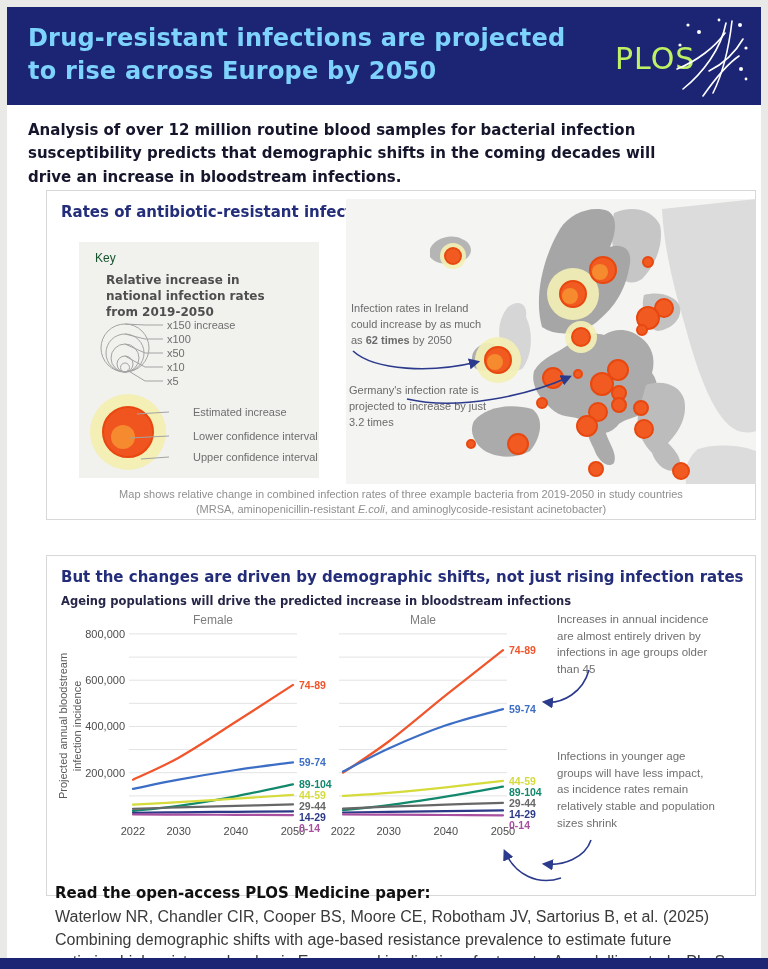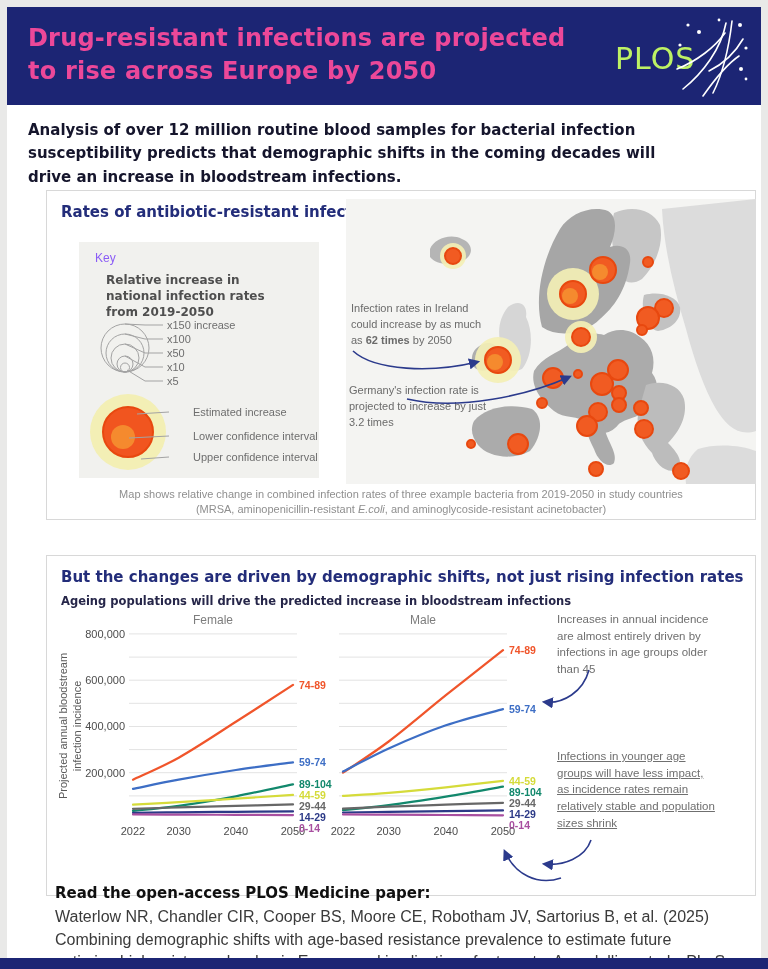--- a/index.html
+++ b/index.html
@@ -2,41 +2,41 @@
 <html><head>
 <meta charset="utf-8">
 <style>
   html,body{margin:0;padding:0;background:#cfcfcf;font-family:"Liberation Sans",sans-serif;}
   .page{position:relative;width:768px;height:969px;background:#e9e9e8;margin:0 auto;overflow:hidden;}
   .content{position:absolute;left:7px;top:7px;right:7px;bottom:11px;background:#ffffff;}
   .abs{position:absolute;}
 
   
   .header{position:absolute;left:0;top:0;right:0;height:98px;background:#1c2574;}
-  .header-title{position:absolute;left:21px;top:15px;color:#ec4899;font-family:"DejaVu Sans",sans-serif;
+  .header-title{position:absolute;left:21px;top:15px;color:#7dd3fc;font-family:"DejaVu Sans",sans-serif;
     font-size:24px;font-weight:bold;line-height:1.38;letter-spacing:.2px;}
   .logo{position:absolute;right:10px;top:8px;width:138px;height:82px;}
   .logo-text{position:absolute;left:2px;top:26px;color:#bef264;font-family:"DejaVu Sans",sans-serif;
     font-size:30px;font-weight:normal;letter-spacing:1px;}
   .logo-burst{position:absolute;left:62px;top:2px;}
 
   
   .intro{position:absolute;left:21px;top:112px;width:648px;font-size:15px;font-weight:bold;
     color:#15152c;line-height:1.55;font-family:"DejaVu Sans",sans-serif;}
 
   
   .panel{position:absolute;left:39px;width:710px;background:#fff;border:1px solid #d8d8d8;box-sizing:border-box;}
   .panel1{top:183px;height:330px;}
   .panel2{top:548px;height:341px;}
   .panel-title{position:absolute;left:14px;top:12px;color:#232d7a;font-family:"DejaVu Sans",sans-serif;
     font-size:15px;font-weight:bold;}
 
   
   .keybox{position:absolute;left:32px;top:51px;width:240px;height:236px;background:#f1f1ee;}
-  .key-label{position:absolute;left:16px;top:9px;font-size:12px;color:#8b5cf6;}
+  .key-label{position:absolute;left:16px;top:9px;font-size:12px;color:#14532d;}
   .key-heading{position:absolute;left:27px;top:30px;width:185px;font-size:12px;font-weight:bold;
     color:#4f4f4f;line-height:1.35;font-family:"DejaVu Sans",sans-serif;}
   .key-size-label{position:absolute;left:88px;font-size:11px;color:#6e6e6e;white-space:nowrap;}
   .key-ex-label{position:absolute;left:94px;font-size:11px;color:#6e6e6e;white-space:nowrap;margin-left:20px;}
 
   
   .map-note{position:absolute;font-size:11px;color:#6b6b6b;line-height:1.45;}
   .map-caption{position:absolute;left:0;right:0;top:296px;text-align:center;font-size:11px;
     color:#8f8f8f;line-height:1.4;}
   .ital{font-style:italic;}
@@ -282,21 +282,21 @@
       <div class="chart-note abs" style="left:510px;top:55px;width:152px;">Increases in annual incidence are almost entirely driven by infections in age groups older than 45</div>
       <svg class="abs" style="left:490px;top:108px;" width="62" height="50" viewBox="0 0 62 50">
         <defs>
             <marker id="ah3" markerWidth="7" markerHeight="7" refX="5" refY="3.5" orient="auto">
               <path d="M0,0 L7,3.5 L0,7 Z" fill="#2b3a8c"></path>
             </marker>
           </defs>
         <path d="M52,6 C46,28 26,40 8,38" fill="none" stroke="#2b3a8c" stroke-width="1.6" marker-end="url(#ah3)"></path>
       </svg>
 
-      <div class="chart-note abs" style="left:510px;top:192px;width:158px;text-decoration:underline;">Infections in younger age groups will have less impact, as incidence rates remain relatively stable and population sizes shrink</div>
+      <div class="chart-note abs" style="left:510px;top:192px;width:158px;">Infections in younger age groups will have less impact, as incidence rates remain relatively stable and population sizes shrink</div>
       <svg class="abs" style="left:490px;top:278px;" width="62" height="40" viewBox="0 0 62 40">
         <defs>
             <marker id="ah4" markerWidth="7" markerHeight="7" refX="5" refY="3.5" orient="auto">
               <path d="M0,0 L7,3.5 L0,7 Z" fill="#2b3a8c"></path>
             </marker>
           </defs>
         <path d="M54,6 C48,24 26,32 8,30" fill="none" stroke="#2b3a8c" stroke-width="1.6" marker-end="url(#ah4)"></path>
       </svg>
 
       <svg class="abs" style="left:448px;top:288px;" width="74" height="44" viewBox="0 0 74 44">

